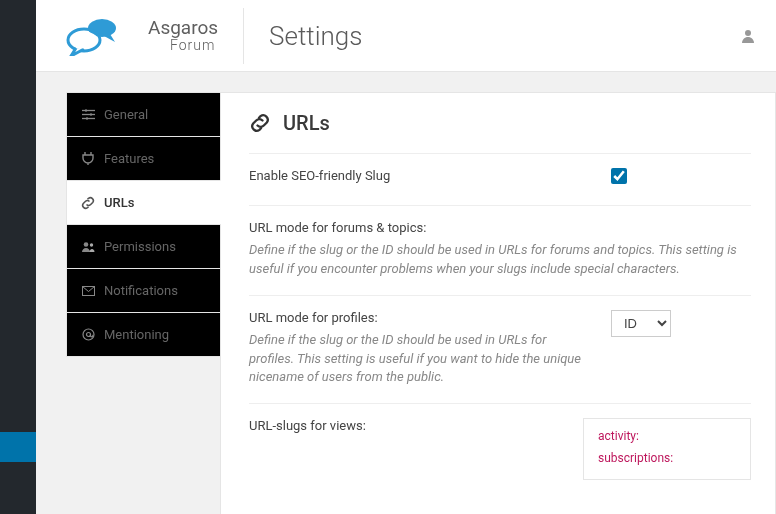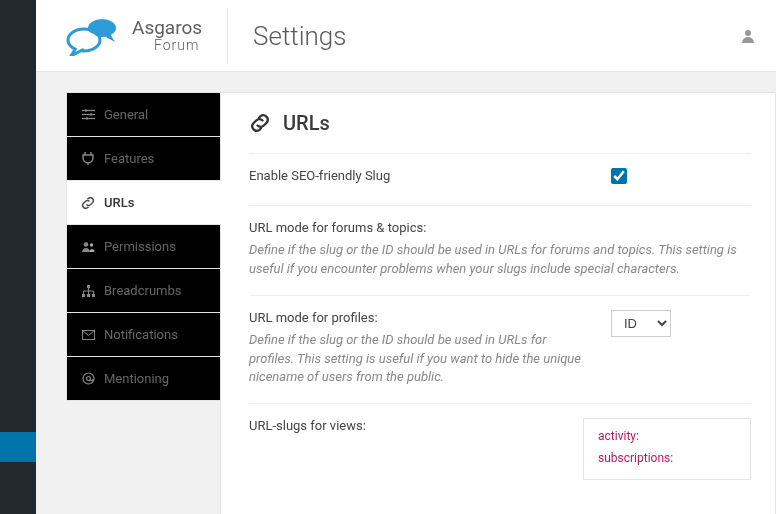--- a/index.html
+++ b/index.html
@@ -31,21 +31,21 @@
   }
   .topbar {
     display:flex;
     align-items:center;
     background:#fff;
     border-bottom:1px solid #e5e5e5;
     padding: 8px 20px 8px 30px;
     height:72px;
   }
   .logo {
-    display:flex; align-items:center; gap:10px;
+    display:flex; align-items:center; gap:26px;
     padding-right:25px;
     border-right:1px solid #e5e5e5;
     height:56px;
   }
   .logo svg { display:block; }
   .logo-text { line-height:1.05; color:#5f5f5f;}
   .logo-text .l1 { font-size:19px; font-weight:400; }
   .logo-text .l2 { font-size:14px; font-weight:300; letter-spacing:1px; margin-left:22px;}
   .title {
     font-size:26px; font-weight:300; color:#5a5a5a;
@@ -201,32 +201,20 @@
           <svg width="14" height="12" viewBox="0 0 14 12">
               <circle cx="5" cy="3.5" r="2.3" fill="#888"></circle>
               <path d="M1 11c0-2.2 1.8-4 4-4s4 1.8 4 4" fill="#888"></path>
               <circle cx="10.5" cy="4" r="1.7" fill="#aaa"></circle>
               <path d="M8.5 11c0-1.6 1.1-3 2.5-3s2.5 1.4 2.5 3" fill="#aaa"></path>
             </svg>
         </span>
         <span>Permissions</span>
       </div>
 
-      <div class="tab">
-        <span class="ico">
-          <svg width="13" height="12" viewBox="0 0 13 12">
-              <rect x="5" y="0" width="3" height="3" fill="#888"></rect>
-              <rect x="0" y="9" width="3" height="3" fill="#888"></rect>
-              <rect x="5" y="9" width="3" height="3" fill="#888"></rect>
-              <rect x="10" y="9" width="3" height="3" fill="#888"></rect>
-              <path d="M6.5 3v3M1.5 9V6h10v3M6.5 6v3" stroke="#888" fill="none"></path>
-            </svg>
-        </span>
-        <span>Breadcrumbs</span>
-      </div>
 
       <div class="tab">
         <span class="ico">
           <svg width="13" height="10" viewBox="0 0 13 10">
               <rect x="0.5" y="0.5" width="12" height="9" stroke="#888" fill="none"></rect>
               <path d="M0.5 0.5L6.5 5.5 12.5 0.5" stroke="#888" fill="none"></path>
             </svg>
         </span>
         <span>Notifications</span>
       </div>

